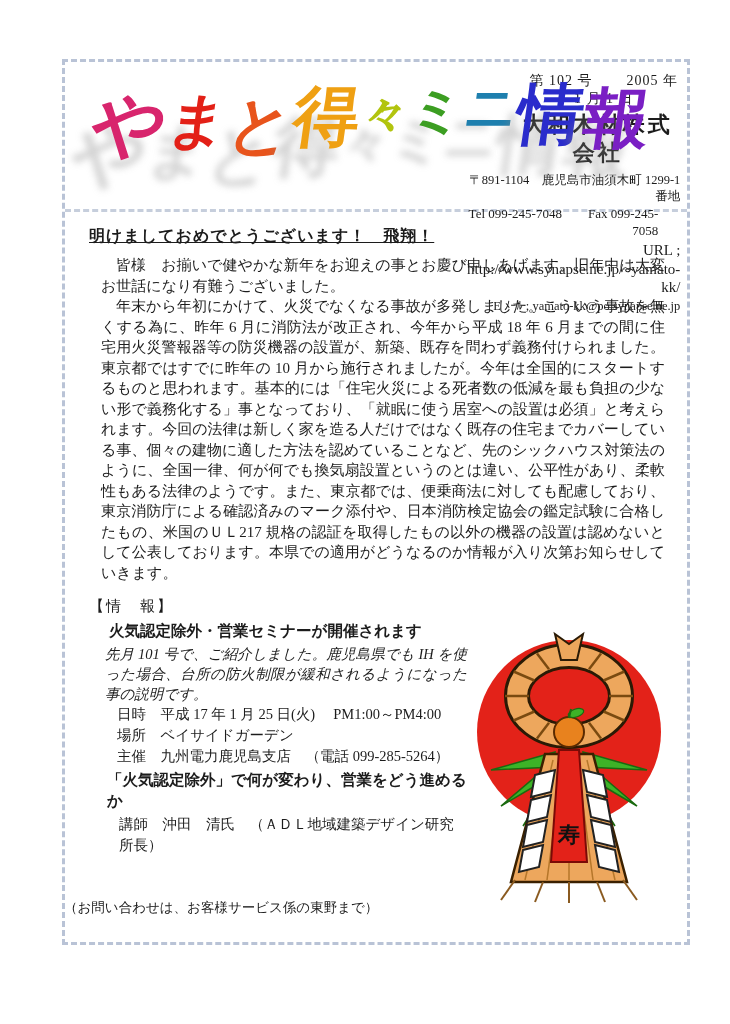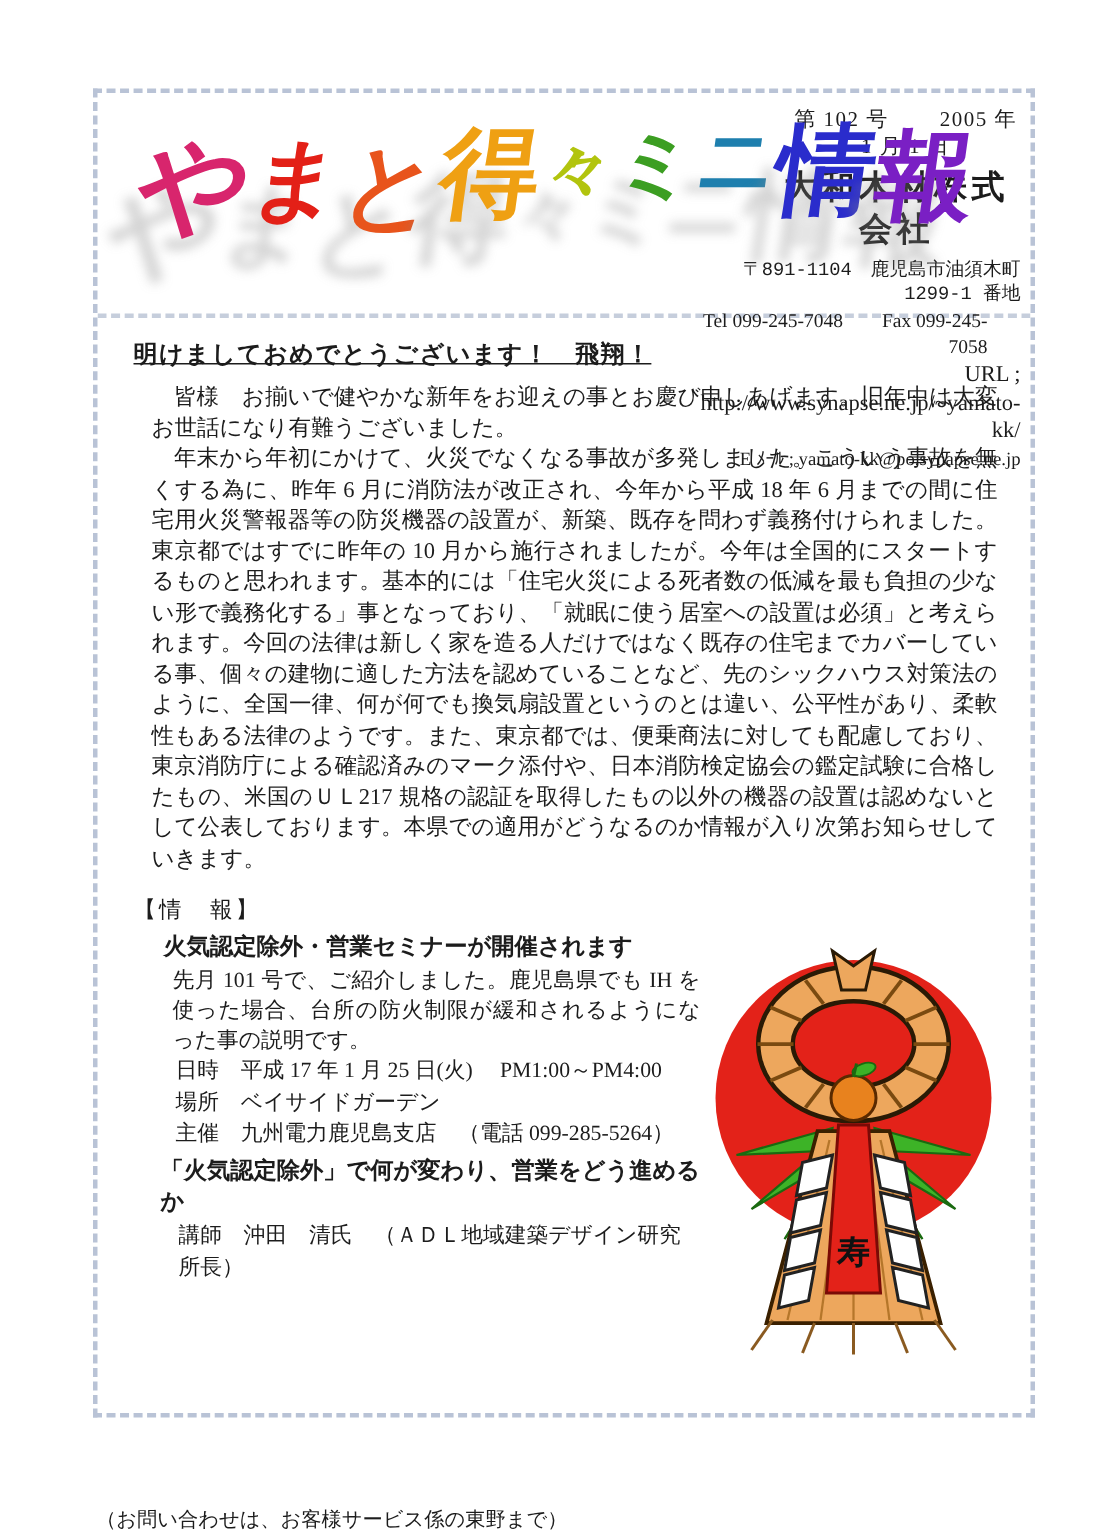--- a/index.html
+++ b/index.html
@@ -15,44 +15,44 @@
   
   .header { height:150px; border-bottom:3px dashed #c6cedc; display:flex; padding:4px 8px 0 10px; }
   .logo-wrap { width:392px; padding-top:18px; padding-left:18px; white-space:nowrap; position:relative; }
   .logo-ch { display:inline-block; font-family:"Liberation Sans","DejaVu Sans",sans-serif;
              font-weight:bold; line-height:1;
              text-shadow:-16px 30px 7px rgba(140,140,140,0.38); }
   .company-block { flex:1; padding:6px 6px 0 0; text-align:right; line-height:1.25; }
   .issue-line { font-size:14px; text-align:center; padding-left:60px; letter-spacing:1px; }
   .issue-line .gap { display:inline-block; width:34px; }
   .company-name { font-size:22px; font-weight:bold; letter-spacing:3px; text-align:center; padding-left:48px; margin-top:4px; }
-  .addr-line { font-size:12.5px; margin-top:7px;font-family:Liberation Mono, monospace; }
+  .addr-line { font-size:12.5px; margin-top:7px; }
   .tel-line  { font-size:13px;   margin-top:2px; padding-right:22px; }
   .url-line  { font-size:15px; margin-top:2px; }
   .mail-line { font-size:12.5px; margin-top:2px; }
 
   
   .content { padding:12px 22px 0 24px; }
   .main-title { font-size:16px; font-weight:bold; letter-spacing:1px; margin:2px 0 8px 0;text-decoration:underline; }
   .para { font-size:15px; line-height:20.5px; text-align:justify; }
   .indent { text-indent:1em;margin-left:12px; }
 
   .info-heading { font-size:15px; margin-top:14px; letter-spacing:2px; }
   .info-row { display:flex; margin-top:2px; }
   .info-left { flex:1; padding-right:6px; }
   .gothic { font-family:"Liberation Sans","DejaVu Sans",sans-serif; font-weight:bold; }
   .seminar-title { font-size:15.5px; margin:3px 0 2px 20px; }
-  .info-intro { font-size:14.5px; line-height:20px; margin-left:26px; text-align:justify; }
+  .info-intro { font-size:14.5px; line-height:20px; margin-left:16px; text-align:justify;font-style:italic; }
   .detail-line { font-size:14.5px; line-height:21px; margin-left:28px; }
   .talk-title { font-size:15.5px; margin:3px 0 2px 18px; }
   .speaker-line { font-size:14.5px; line-height:21px; margin-left:30px; }
 
   .deco-col { width:192px; padding-top:2px; }
 
-  .contact-line { position:absolute; left:64px; top:1004px; font-size:13.5px; }
+  .contact-line { position:absolute; left:64px; top:899px; font-size:13.5px; }
 </style>
 </head>
 <body>
 
 <div class="page">
   <div class="frame">
 
     <div class="header">
       <div class="logo-wrap"><span class="logo-ch" style="color: rgb(216, 37, 109); font-size: 72px; transform: translateY(4px) skewX(-8deg);">や</span><span class="logo-ch" style="color: rgb(227, 32, 23); font-size: 60px; transform: translateY(-4px) skewX(-8deg);">ま</span><span class="logo-ch" style="color: rgb(232, 84, 28); font-size: 64px; transform: translateY(2px) skewX(-8deg);">と</span><span class="logo-ch" style="color: rgb(239, 160, 19); font-size: 66px; transform: translateY(-6px) skewX(-8deg);">得</span><span class="logo-ch" style="color: rgb(178, 196, 14); font-size: 50px; transform: translateY(-14px) skewX(-8deg);">々</span><span class="logo-ch" style="color: rgb(60, 158, 34); font-size: 54px; transform: translateY(-16px) skewX(-8deg);">ミ</span><span class="logo-ch" style="color: rgb(30, 127, 174); font-size: 52px; transform: translateY(-20px) skewX(-8deg);">ニ</span><span class="logo-ch" style="color: rgb(42, 44, 204); font-size: 66px; transform: translateY(-8px) skewX(-8deg);">情</span><span class="logo-ch" style="color: rgb(122, 31, 196); font-size: 66px; transform: translateY(-4px) skewX(-8deg);">報</span></div>
       <div class="company-block">

